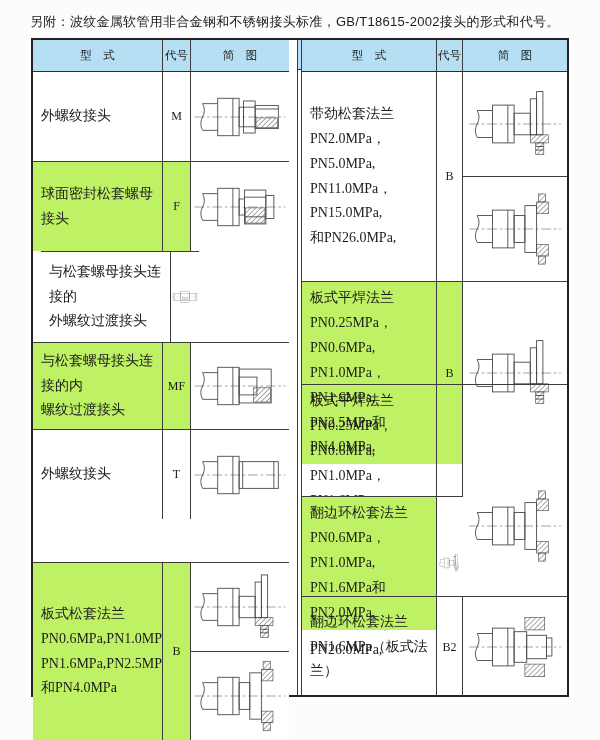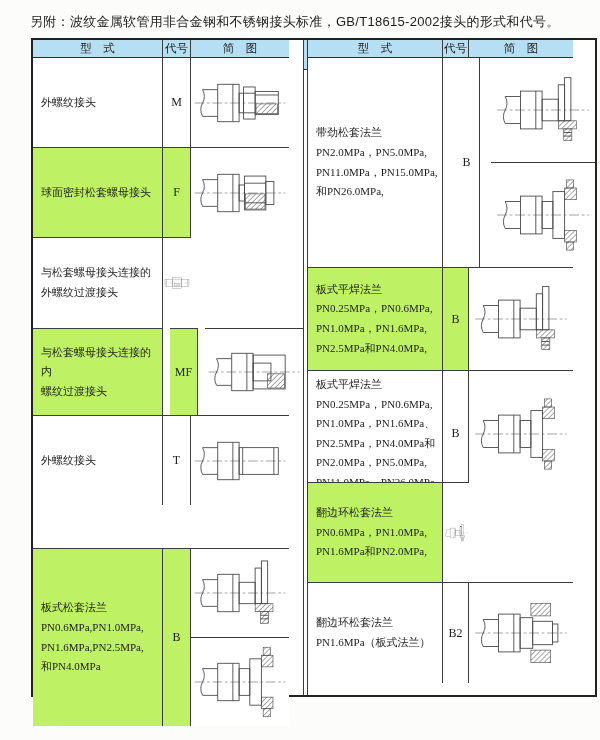--- a/index.html
+++ b/index.html
@@ -17,35 +17,35 @@
   }
   .tbl{
     position:absolute;left:31px;top:38px;
     display:flex;
     border:2px solid #222;
     background:#fff;
   }
   .half{height:655px;}
   .half.left  .hrow,.half.left  .trow{grid-template-columns:130px 28px 98px;}
   .half.right .hrow,.half.right .trow{grid-template-columns:135px 26px 104px;}
-  .hrow{display:grid;height:18px;}
+  .hrow{display:grid;height:32px;}
   .hcell{
     background:#b6dff4;
     border-bottom:1px solid #2e2e2e;
     display:flex;align-items:center;justify-content:center;
     font-size:11.5px;box-sizing:border-box;
   }
   .hcell.bdr{border-right:1px solid #3c3c3c;}
   .trow{display:grid;box-sizing:border-box;}
   .cell{box-sizing:border-box;border-top:1px solid #3c3c3c;}
   .trow:first-of-type .cell{border-top:none;}
   .type-cell{
     display:flex;align-items:center;
     padding:4px 3px 4px 8px;
-    font-size:11px;line-height:1.78;
+    font-size:14px;line-height:1.78;
     border-right:1px solid #3c3c3c;
   }
   .code-cell{
     display:flex;align-items:center;justify-content:center;
     font-size:12px;border-right:1px solid #3c3c3c;
   }
   .sketch-cell{display:flex;flex-direction:column;}
   .sketch{flex:1;display:flex;align-items:center;justify-content:center;overflow:hidden;}
   .sketch + .sketch{border-top:1px solid #3c3c3c;}
   .trow.hl .cell{background:#bef264;}
@@ -121,21 +121,21 @@
     <rect class="ln" x="54" y="31" width="6" height="18"></rect>
     <rect class="ln" x="60" y="21" width="24" height="38"></rect>
     <line class="ln" x1="60" y1="29" x2="84" y2="29"></line>
                 <line class="ln" x1="60" y1="51" x2="84" y2="51"></line>
     <rect class="ln" x="84" y="27" width="9" height="26"></rect>
     <rect class="hf" fill="url(#h1)" x="61" y="41" width="22" height="17"></rect>
               </svg>
             </div>
           </div>
         </div>
-        <div class="trow" style="height: 91px;">
+        <div class="trow" style="height: 91px; padding-left: 8px;">
           <div class="cell type-cell">
             <div>与松套螺母接头连接的<br>外螺纹过渡接头</div>
           </div>
           <div class="cell sketch-cell">
             <div class="sketch">
               <svg class="sk" width="100" height="72" viewBox="0 0 110 80" xmlns="http://www.w3.org/2000/svg">
                 <defs>
                   <pattern id="h2" width="4" height="4" patternUnits="userSpaceOnUse" patternTransform="rotate(45)">
                     <line x1="0" y1="0" x2="0" y2="4" stroke="#4a4a4a" stroke-width="1.1"></line>
                   </pattern>
@@ -146,21 +146,21 @@
     <rect class="ln" x="38" y="19" width="34" height="42"></rect>
     <line class="ln" x1="38" y1="27" x2="72" y2="27"></line>
                 <line class="ln" x1="38" y1="53" x2="72" y2="53"></line>
     <rect class="ln" x="72" y="27" width="30" height="26"></rect>
                 <line class="ln" x1="96" y1="27" x2="96" y2="53"></line>
     <rect class="hf" fill="url(#h2)" x="44" y="42" width="22" height="10"></rect>
               </svg>
             </div>
           </div>
         </div>
-        <div class="trow hl" style="height: 87px; gap: 7px;">
+        <div class="trow hl" style="height: 87px;">
           <div class="cell type-cell">
             <div>与松套螺母接头连接的内<br>螺纹过渡接头</div>
           </div>
           <div class="cell code-cell">MF</div>
           <div class="cell sketch-cell">
             <div class="sketch">
               <svg class="sk" width="100" height="72" viewBox="0 0 110 80" xmlns="http://www.w3.org/2000/svg">
                 <defs>
                   <pattern id="h3" width="4" height="4" patternUnits="userSpaceOnUse" patternTransform="rotate(45)">
                     <line x1="0" y1="0" x2="0" y2="4" stroke="#4a4a4a" stroke-width="1.1"></line>
@@ -261,21 +261,21 @@
   <div class="divider">
       <div class="div-head"></div>
     </div>
   <div class="half right">
     <div class="hrow">
       <div class="hcell bdr">型　式</div>
       <div class="hcell bdr">代号</div>
       <div class="hcell">简　图</div>
     </div>
     <div id="right-body">
-        <div class="trow" style="height: 209px; gap: 11px;">
+        <div class="trow" style="height: 209px;">
           <div class="cell type-cell">
             <div>带劲松套法兰<br>PN2.0MPa，PN5.0MPa,<br>PN11.0MPa，PN15.0MPa,<br>和PN26.0MPa,</div>
           </div>
           <div class="cell code-cell">B</div>
           <div class="cell sketch-cell">
             <div class="sketch">
               <svg class="sk" width="100" height="72" viewBox="0 0 110 80" xmlns="http://www.w3.org/2000/svg">
                 <defs>
                   <pattern id="h7" width="4" height="4" patternUnits="userSpaceOnUse" patternTransform="rotate(45)">
                     <line x1="0" y1="0" x2="0" y2="4" stroke="#4a4a4a" stroke-width="1.1"></line>

